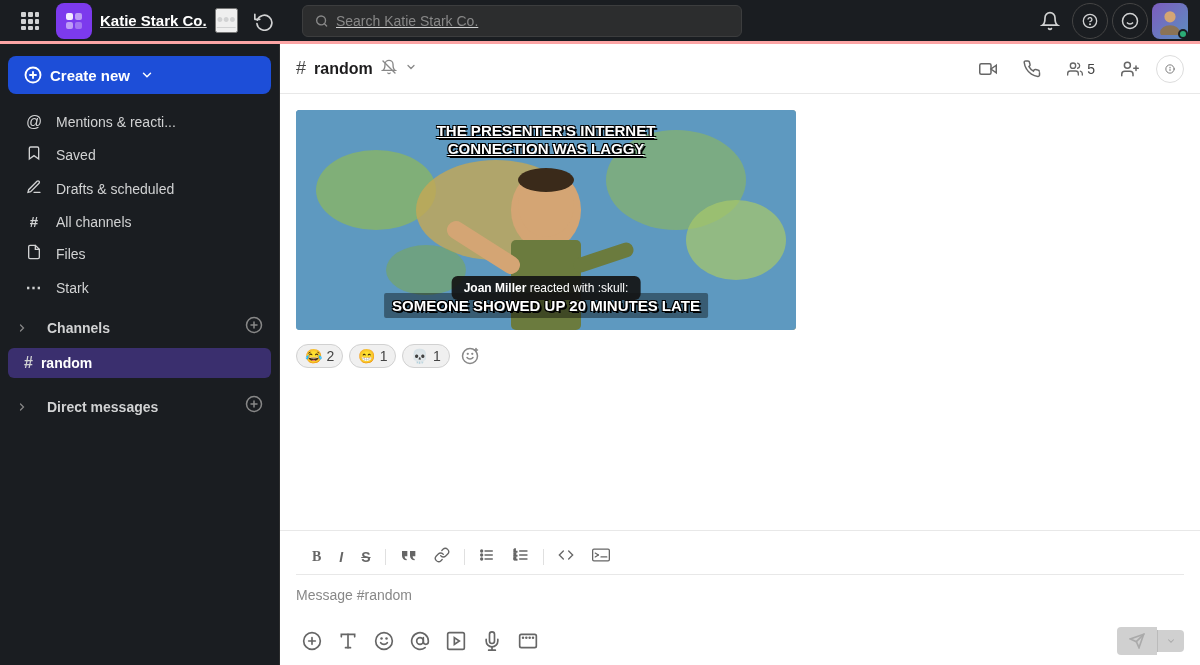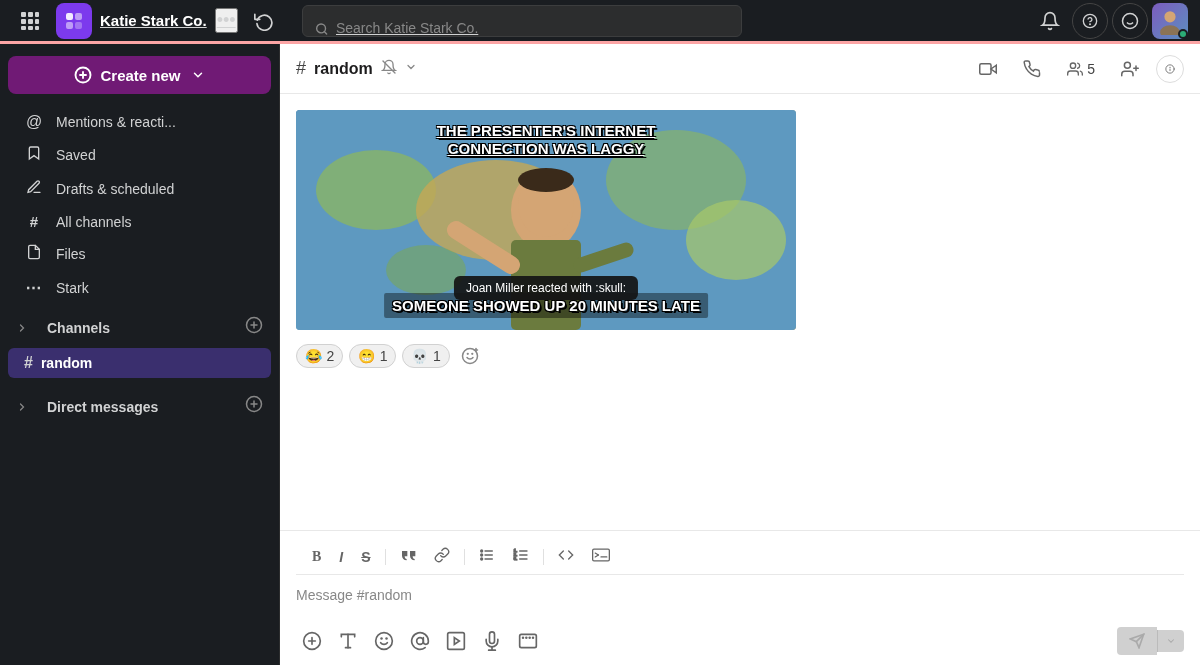--- a/index.html
+++ b/index.html
@@ -14,21 +14,21 @@
     }
     .workspace-logo {
       width: 36px; height: 36px; background: #7c3aed; border-radius: 8px;
       display: flex; align-items: center; justify-content: center;
       font-size: 18px; flex-shrink: 0;
     }
     .workspace-name { color: #fff; font-weight: 700; font-size: 15px; }
     .ellipsis-btn { color: #d1d2d3; font-size: 18px; cursor: pointer; }
     .search-bar {
       flex: 1; max-width: 440px; background: #2c2d2e; border-radius: 6px;
-      display: flex; align-items: flex-end; padding: 0 12px; height: 32px; gap: 8px;
+      display: flex; align-items: center; padding: 0 12px; height: 32px; gap: 8px;
       border: 1px solid #3c3d3e; margin: 12px 12px;
     }
     .search-bar input {
       background: none; border: none; outline: none; color: #d1d2d3;
       font-size: 14px; width: 100%;
     }
     .search-bar input::placeholder { color: #888; }
     .header-icons { display: flex; align-items: center; gap: 4px; margin-left: auto; }
     .header-icon-btn {
       width: 36px; height: 36px; border-radius: 6px; display: flex;
@@ -51,24 +51,24 @@
 
     
     .main-area { display: flex; flex: 1; overflow: hidden; }
 
     
     .sidebar {
       width: 280px; background: #1a1d21; display: flex; flex-direction: column;
       flex-shrink: 0; padding: 8px 0; border-right: 1px solid #2c2d2e;
     }
     .create-new-btn {
-      margin: 4px 8px 12px; background: #701a75; color: #fff; border: none;
+      margin: 4px 8px 12px; background: #1d4ed8; color: #fff; border: none;
       border-radius: 8px; padding: 10px 16px; font-size: 15px; font-weight: 600;
       cursor: pointer; display: flex; align-items: center; gap: 10px;
-      justify-content: center;
+      justify-content: flex-start;
     }
     .create-new-left { display: flex; align-items: center; gap: 8px; }
     .sidebar-nav-item {
       display: flex; align-items: center; gap: 12px; padding: 6px 16px;
       cursor: pointer; border-radius: 6px; margin: 1px 8px; color: #d1d2d3;
       font-size: 14px;
     }
     .sidebar-nav-item .nav-icon { font-size: 16px; width: 20px; text-align: center; flex-shrink: 0; }
     .sidebar-section {
       display: flex; align-items: center; justify-content: space-between;
@@ -134,21 +134,21 @@
       text-shadow: 2px 2px 0 #000, -1px -1px 0 #000, 1px -1px 0 #000, -1px 1px 0 #000;
       white-space: nowrap; font-family: Impact, sans-serif; background: rgba(0,0,0,0.4);
       padding: 4px 8px; border-radius: 2px;
     }
     .reaction-tooltip {
       position: absolute; bottom: 30px; left: 50%; transform: translateX(-50%);
       background: rgba(20,20,20,0.92); color: #fff; padding: 5px 12px;
       border-radius: 6px; font-size: 12px; white-space: nowrap;
       pointer-events: none;
     }
-    .reaction-tooltip b { font-weight: 400; }
+    .reaction-tooltip b { font-weight: 700; }
 
     
     .reactions { display: flex; gap: 6px; margin-top: 8px; align-items: center; }
     .reaction-btn {
       display: flex; align-items: center; gap: 4px; padding: 3px 8px;
       background: #f0f0f0; border: 1px solid #d1d1d1; border-radius: 20px;
       cursor: pointer; font-size: 14px; color: #444;
     }
     .reaction-add {
       display: flex; align-items: center; justify-content: center;

